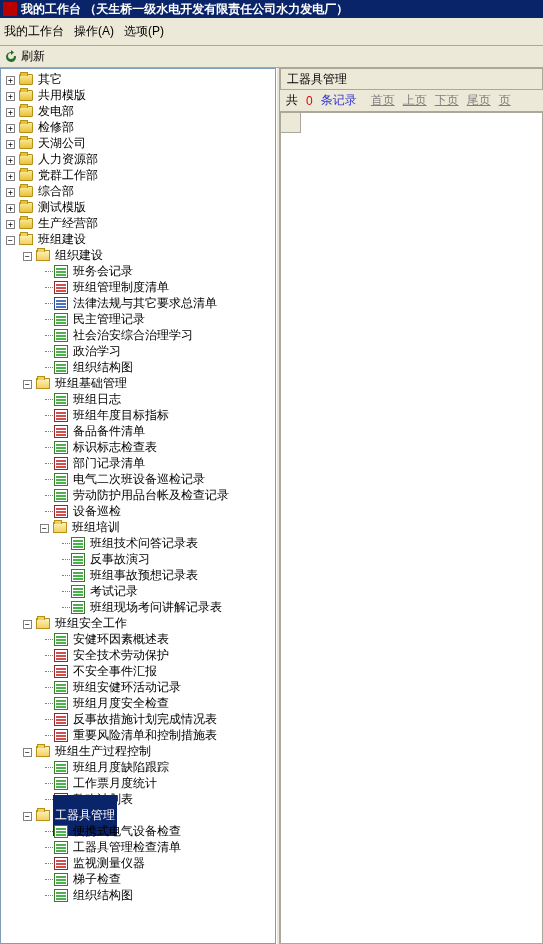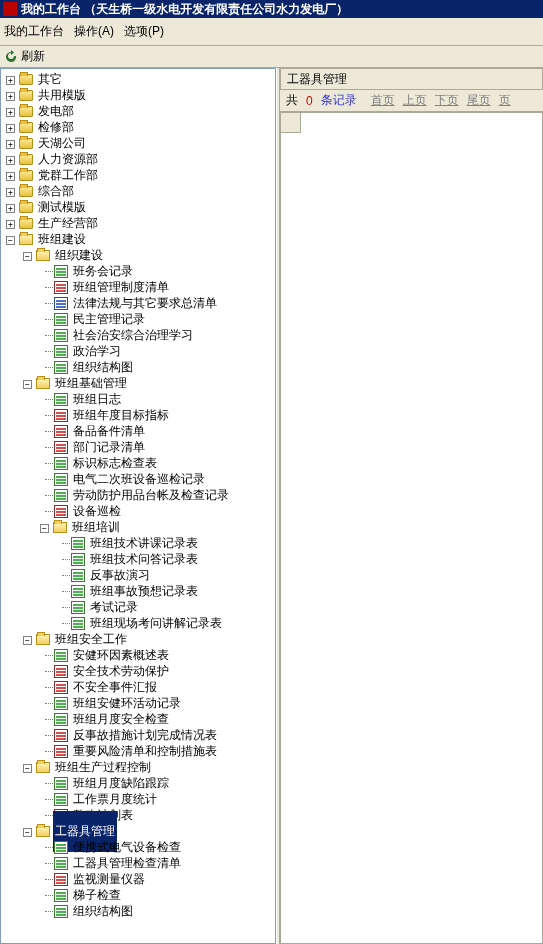--- a/index.html
+++ b/index.html
@@ -457,33 +457,33 @@
             <span class="node-label">备品备件清单</span>
           </div>
         </li>
         <li>
           <div class="node">
             <span class="indent"></span>
             <span class="indent"></span>
             <span class="indent">
               <span class="hguide"></span>
             </span>
+            <span class="icon icon-doc-green"></span>
+            <span class="node-label">标识标志检查表</span>
+          </div>
+        </li>
+        <li>
+          <div class="node">
+            <span class="indent"></span>
+            <span class="indent"></span>
+            <span class="indent">
+              <span class="hguide"></span>
+            </span>
             <span class="icon icon-doc-red"></span>
             <span class="node-label">部门记录清单</span>
-          </div>
-        </li>
-        <li>
-          <div class="node">
-            <span class="indent"></span>
-            <span class="indent"></span>
-            <span class="indent">
-              <span class="hguide"></span>
-            </span>
-            <span class="icon icon-doc-green"></span>
-            <span class="node-label">标识标志检查表</span>
           </div>
         </li>
         <li>
           <div class="node">
             <span class="indent"></span>
             <span class="indent"></span>
             <span class="indent">
               <span class="hguide"></span>
             </span>
             <span class="icon icon-doc-green"></span>
@@ -512,32 +512,20 @@
             <span class="node-label">设备巡检</span>
           </div>
         </li>
         <li>
           <div class="node">
             <span class="indent"></span>
             <span class="indent"></span>
             <span class="toggle">−</span>
             <span class="icon icon-folder-open"></span>
             <span class="node-label">班组培训</span>
-          </div>
-        </li>
-        <li>
-          <div class="node">
-            <span class="indent"></span>
-            <span class="indent"></span>
-            <span class="indent"></span>
-            <span class="indent">
-              <span class="hguide"></span>
-            </span>
-            <span class="icon icon-doc-green"></span>
-            <span class="node-label">班组技术讲课记录表</span>
           </div>
         </li>
         <li>
           <div class="node">
             <span class="indent"></span>
             <span class="indent"></span>
             <span class="indent"></span>
             <span class="indent">
               <span class="hguide"></span>
             </span>

